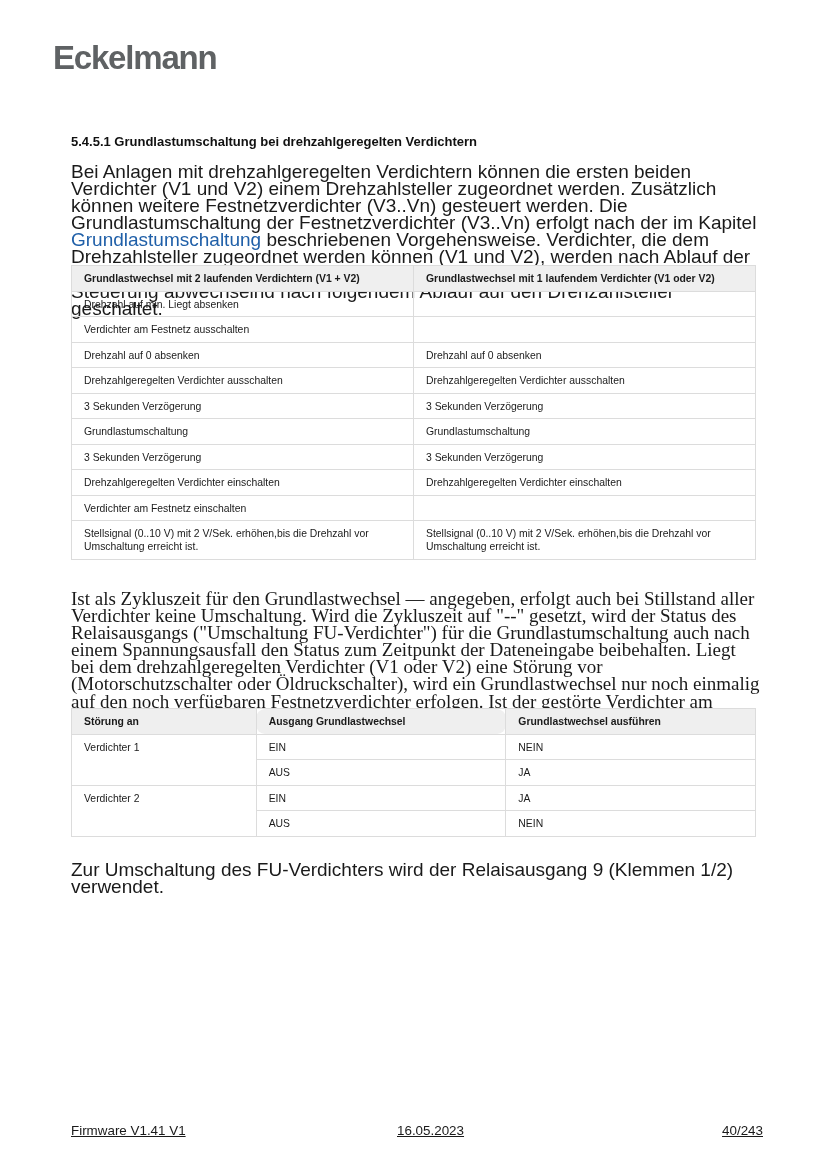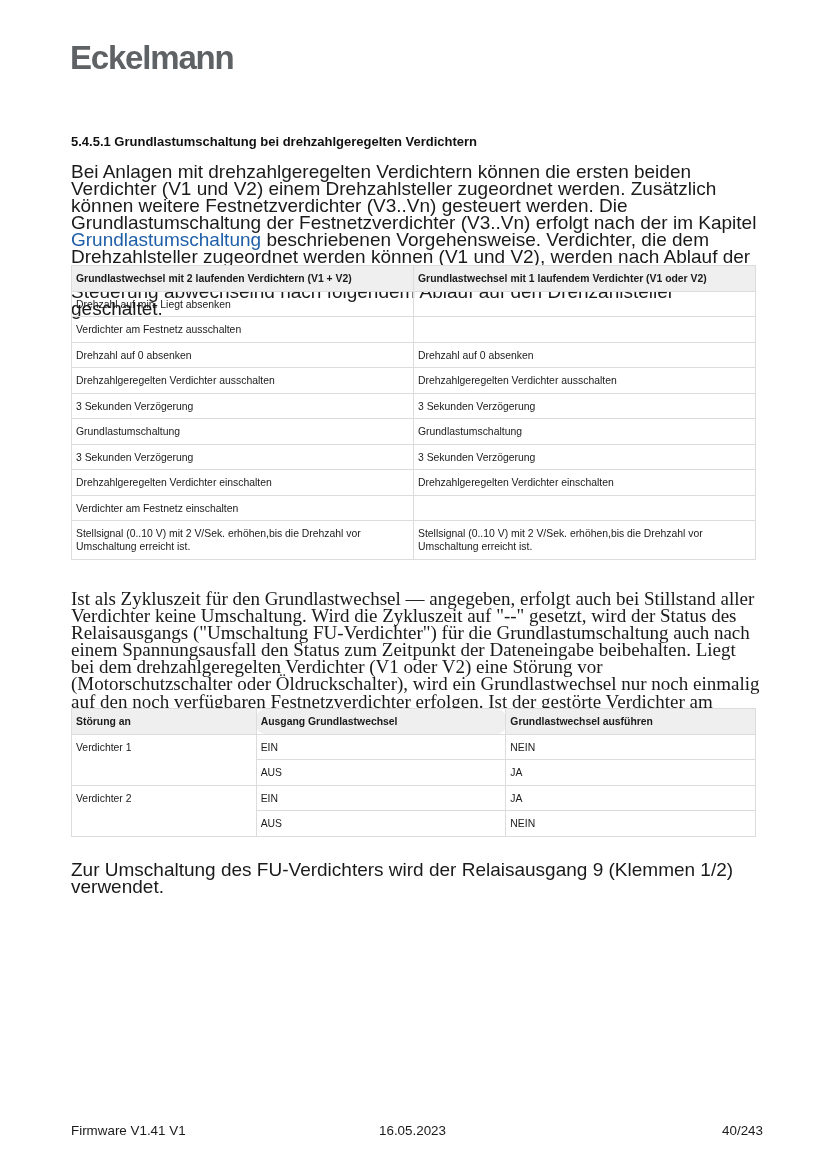--- a/index.html
+++ b/index.html
@@ -1,43 +1,43 @@
 <!DOCTYPE html>
 <html><head>
 <meta charset="utf-8">
 <style>
   html, body { margin: 0; padding: 0; background: #ffffff; }
   body { width: 827px; height: 1169px; position: relative; overflow: hidden;
          font-family: "Liberation Sans", sans-serif; color: #1a1a1a; }
-  .logo { position: absolute; left: 70px; top: 41px; font-size: 33px; font-weight: bold;
+  .logo { position: absolute; left: 53px; top: 41px; font-size: 33px; font-weight: bold;
           color: #5f6264; letter-spacing: -1.2px; line-height: 1; }
   .heading { position: absolute; left: 71px; top: 134px; font-size: 13px; font-weight: bold;
              color: #111; margin: 0; }
   .para { position: absolute; left: 71px; width: 690px; font-size: 19px; line-height: 17.1px;
           margin: 0; color: #1a1a1a; }
   .p1 { top: 163px; }
   .p2 { top: 590px; font-family: Liberation Serif, serif; }
   .p3 { top: 861px; }
   .link { color: #1f5fa8; text-decoration: none; }
   table { position: absolute; left: 71px; width: 685px; border-collapse: collapse;
           font-size: 10.4px; color: #1a1a1a; }
   table td, table th { border: 1px solid #dcdcdc; text-align: left; vertical-align: top;
-                       padding: 6px 4px 5px 4px; line-height: 13px; }
+                       padding: 6px 4px 5px 12px; line-height: 13px; }
   table th { background: #efefef; font-weight: bold; }
   .t1 { top: 265px; }
   .t1 td, .t1 th { width: 50%; }
   .t1 tr { height: 25.5px; }
   .t1 tr.tall { height: 39px; }
   .t2 { top: 708px; }
   .t2 tr { height: 25.5px; }
   .t2 th:nth-child(1), .t2 td.c1 { width: 27%; margin-top: 28px; }
   .t2 th:nth-child(2) { width: 36.5%; border-radius: 9px; }
-  .footer { position: absolute; top: 1123px; font-size: 13.4px; color: #1a1a1a; }
+  .footer { position: absolute; top: 1123px; font-size: 13.4px; color: #1a1a1a; text-decoration: underline; }
   .f-left { left: 71px; }
-  .f-center { left: 379px; }
+  .f-center { left: 397px; }
   .f-right { right: 64px; }
 </style>
 </head>
 <body>
 
 <div class="logo">Eckelmann</div>
 
 <h3 class="heading">5.4.5.1  Grundlastumschaltung bei drehzahlgeregelten Verdichtern</h3>
 
 <p class="para p1"><span>Bei Anlagen mit drehzahlgeregelten Verdichtern können die ersten beiden Verdichter (V1 und V2) einem Drehzahlsteller zugeordnet werden. Zusätzlich können weitere Festnetzverdichter (V3..Vn) gesteuert werden. Die Grundlastumschaltung der Festnetzverdichter (V3..Vn) erfolgt nach der im Kapitel </span><a class="link" href="#">Grundlastumschaltung</a><span> beschriebenen Vorgehensweise. Verdichter, die dem Drehzahlsteller zugeordnet werden können (V1 und V2), werden nach Ablauf der Zykluszeit oder bei Stillstand aller Verdichter über einen Relaisausgang der Steuerung abwechselnd nach folgendem Ablauf auf den Drehzahlsteller geschaltet.</span></p>

